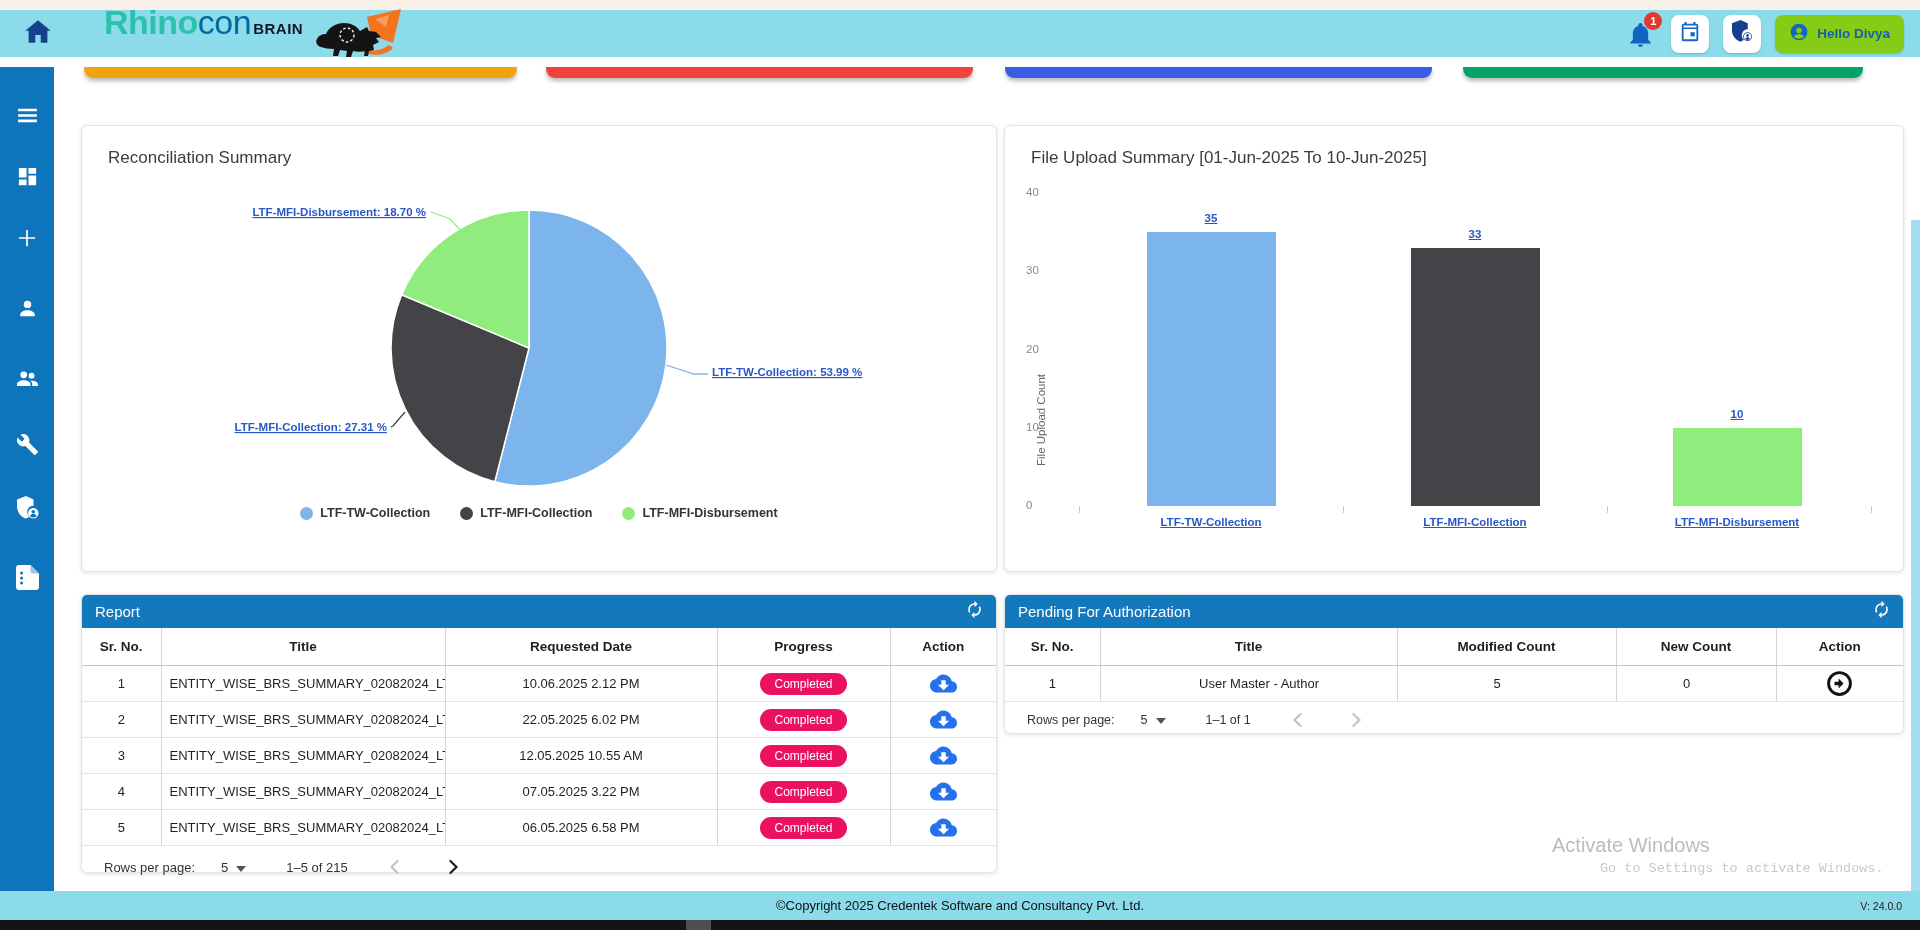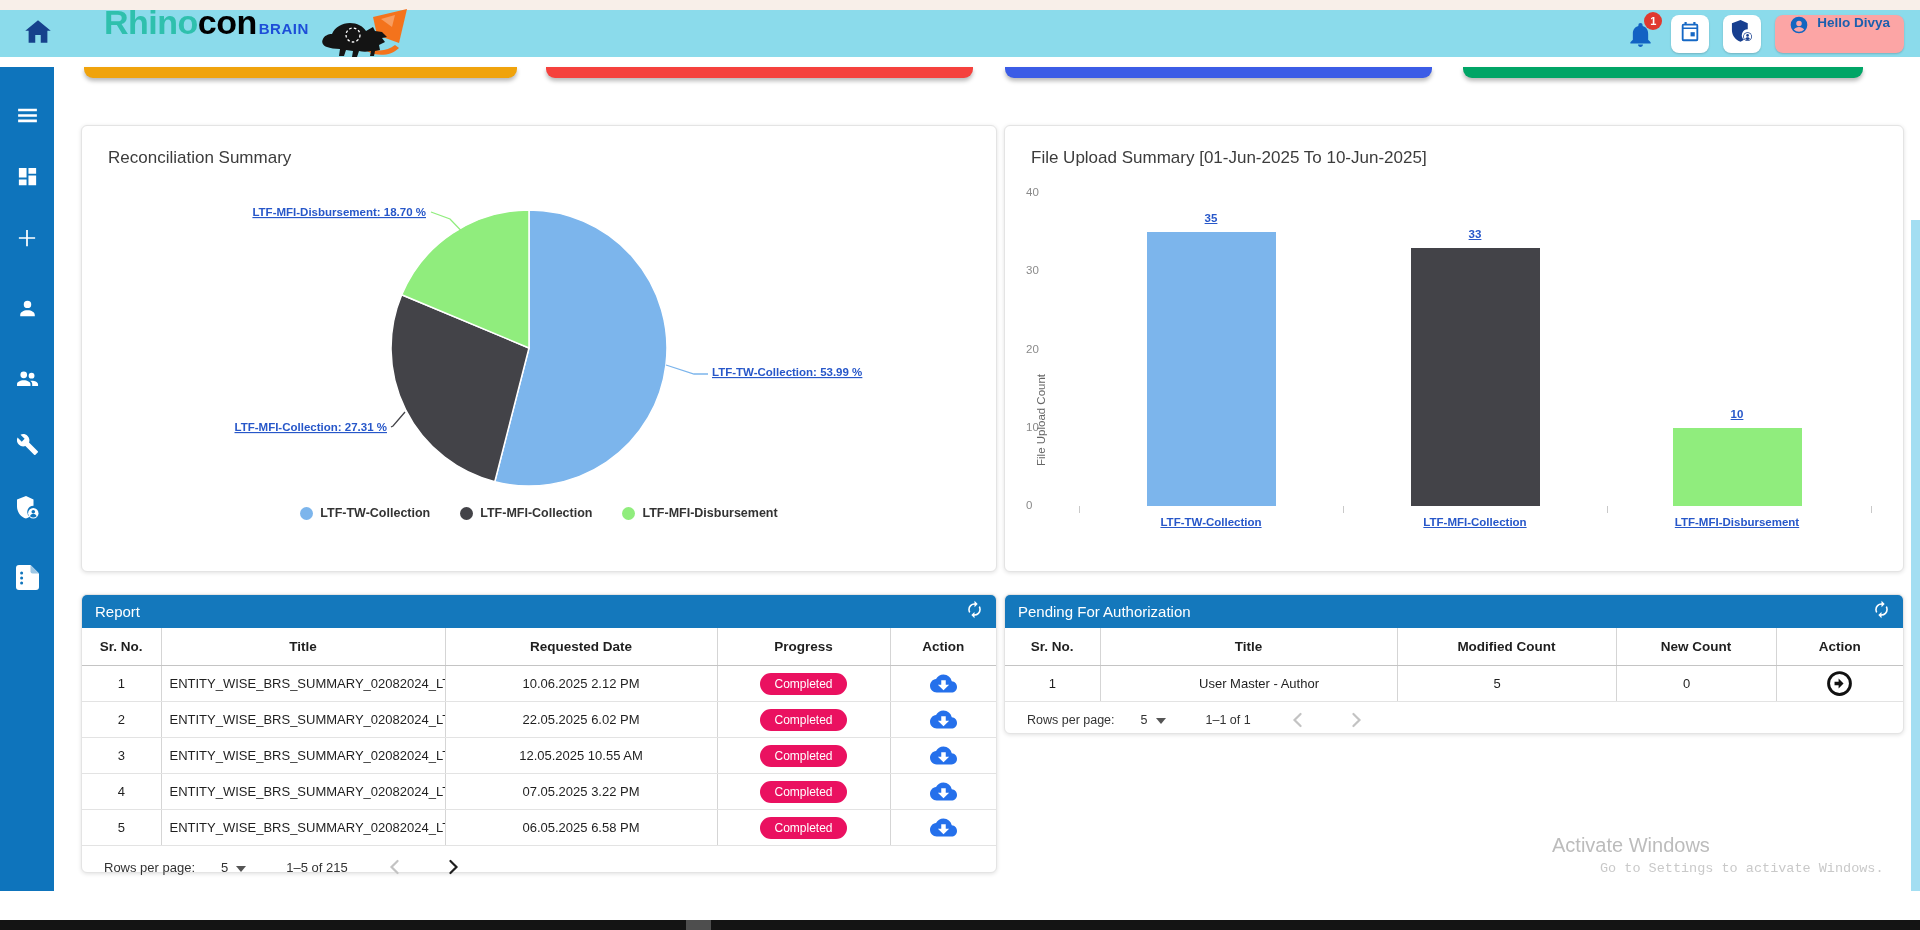--- a/index.html
+++ b/index.html
@@ -6,30 +6,30 @@
   #stage{position:relative;width:1920px;height:930px;background:#fff;overflow:hidden;
          font-family:"Liberation Sans",sans-serif;}
   
   .topstrip{position:absolute;left:0;top:0;width:1920px;height:10px;background:#f8efe9;}
   
   .header{position:absolute;left:0;top:10px;width:1920px;height:47px;background:#8bdbeb;
           display:flex;align-items:center;}
   .home-btn{margin-left:16px;width:44px;height:44px;display:flex;align-items:center;justify-content:center;cursor:pointer;}
   .logo{margin-left:44px;display:flex;align-items:baseline;}
   .logo .lg1{font-size:34px;font-weight:bold;color:#2fc0ad;letter-spacing:-0.5px;}
-  .logo .lg2{font-size:34px;font-weight:bold;color:#000000;letter-spacing:-0.5px;}
-  .logo .lg3{font-size:15px;font-weight:bold;color:#1d4ed8;margin-left:2px;letter-spacing:0.5px;}
+  .logo .lg2{font-size:34px;font-weight:normal;color:#0369a1;letter-spacing:-0.5px;}
+  .logo .lg3{font-size:15px;font-weight:bold;color:#0f172a;margin-left:2px;letter-spacing:0.5px;}
   .logo-rhino{margin-left:6px;align-self:center;margin-top:6px;}
   .hdr-right{margin-left:auto;margin-right:16px;display:flex;align-items:center;gap:14px;}
   .bell-wrap{position:relative;width:34px;height:38px;display:flex;align-items:flex-end;justify-content:center;cursor:pointer;}
   .bell-badge{position:absolute;top:-3px;right:-5px;min-width:18px;height:18px;border-radius:9px;background:#e0392f;
               color:#fff;font-size:11px;font-weight:bold;display:flex;align-items:center;justify-content:center;}
   .icon-btn{width:38px;height:38px;background:#fff;border-radius:8px;display:flex;align-items:center;justify-content:center;
             box-shadow:0 1px 2px rgba(0,0,0,.18);cursor:pointer;}
-  .user-btn{height:38px;background:#fca5a5;border-radius:8px;padding:0 14px;display:flex;align-items:flex-start;gap:8px;
+  .user-btn{height:38px;background:#84cc16;border-radius:8px;padding:0 14px;display:flex;align-items:center;gap:8px;
             box-shadow:0 1px 2px rgba(0,0,0,.18);cursor:pointer;color:#1a5fae;font-weight:bold;font-size:13.5px;}
   
   .sidebar{position:absolute;left:0;top:67px;width:54px;height:824px;background:#0e74bc;}
   .sb-item{position:absolute;left:0;width:54px;height:30px;display:flex;align-items:center;justify-content:center;cursor:pointer;}
   
   .stat-bar{position:absolute;top:67px;height:11px;border-radius:0 0 9px 9px;box-shadow:0 3px 4px rgba(0,0,0,.28);cursor:pointer;}
   
   .card{position:absolute;background:#fff;border:1px solid #e4e4e4;border-radius:6px;box-shadow:0 1px 4px rgba(0,0,0,.12);}
   #card-recon{left:81px;top:125px;width:914px;height:445px;}
   #card-upload{left:1004px;top:125px;width:898px;height:445px;}
@@ -414,17 +414,21 @@
           <svg width="22" height="22" viewBox="0 0 24 24">
             <path fill="none" stroke="currentColor" stroke-width="2.4" stroke-linecap="round" d="M9.2 5.4 15.8 12l-6.6 6.6"></path>
           </svg>
         </span>
     </div>
   </div>
 
   <div class="wm1">Activate Windows</div>
   <div class="wm2">Go to Settings to activate Windows.</div>
 
+  <div class="footer">
+    <span>©Copyright 2025 Credentek Software and Consultancy Pvt. Ltd.</span>
+    <span class="version">V: 24.0.0</span>
+  </div>
   <div class="blackbar">
       <span class="seg"></span>
     </div>
   <div class="scroll-thumb"></div>
 </div>
 
 </body></html>

